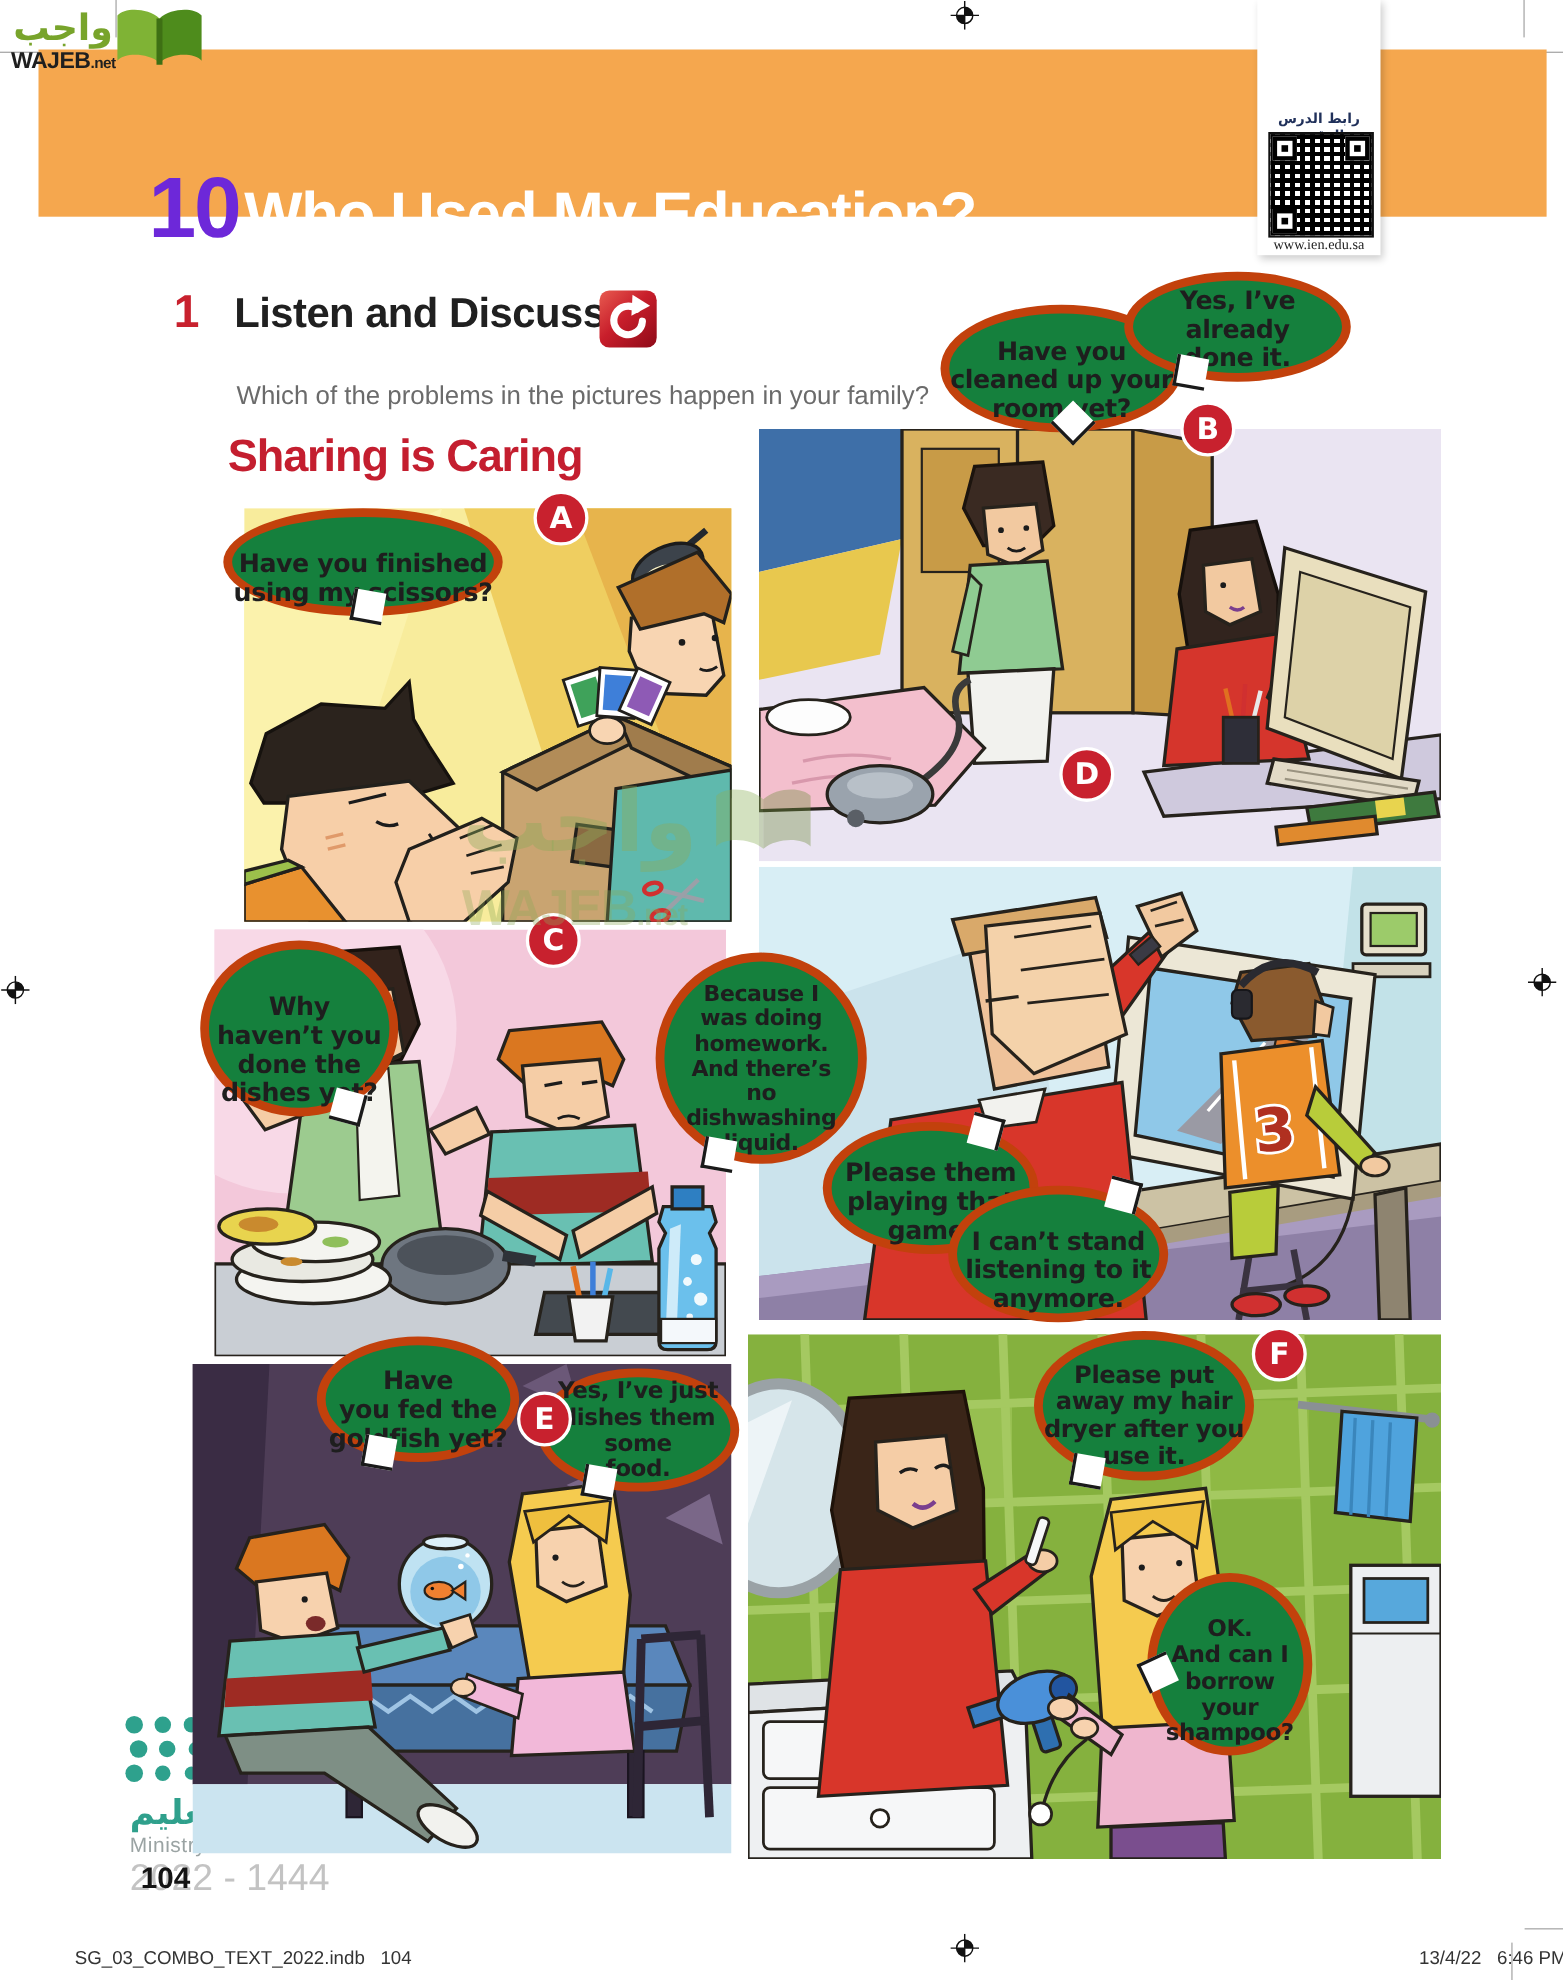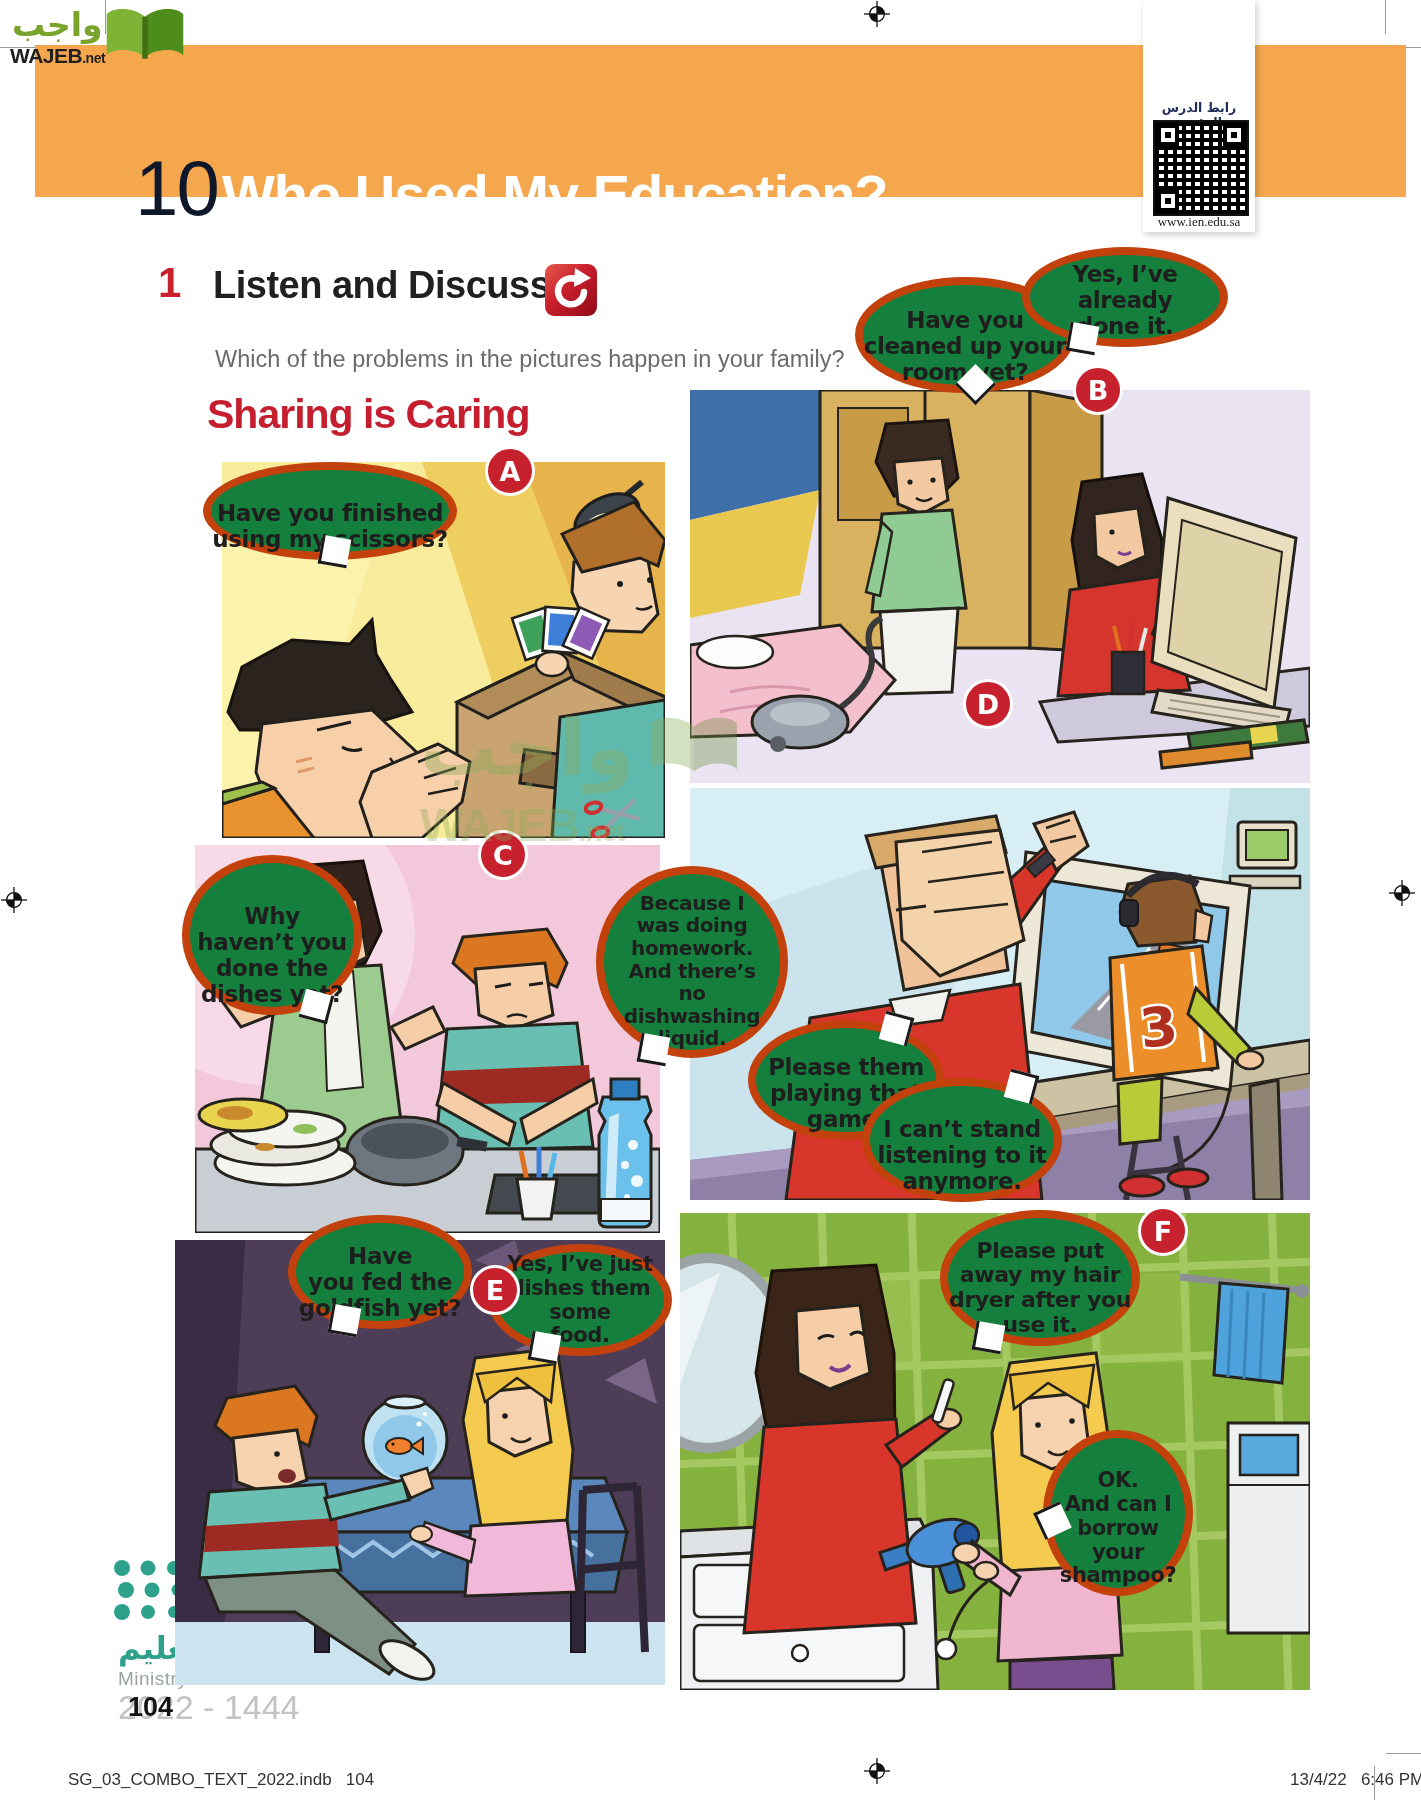--- a/index.html
+++ b/index.html
@@ -6,21 +6,21 @@
   #page{position:relative;width:1421px;height:1800px;margin:0 auto;background:#fff;overflow:hidden;
         font-family:"Liberation Sans",sans-serif;}
   .abs{position:absolute;}
 
   
   .cropline{position:absolute;background:#9a9a9a;}
   .regmark{position:absolute;width:26px;height:26px;}
 
   
   .banner{position:absolute;left:35px;top:45px;width:1371px;height:152px;background:#F5A74E;}
-  .unit-number{position:absolute;left:100px;top:104px;font-size:78px;font-weight:normal;color:#0f172a;letter-spacing:-2px;line-height:1;}
+  .unit-number{position:absolute;left:100px;top:104px;font-size:78px;font-weight:bold;color:#6d28d9;letter-spacing:-2px;line-height:1;}
   .unit-title{position:absolute;left:187px;top:122px;font-size:56px;font-weight:bold;color:#ffffff;letter-spacing:-1px;line-height:1;}
 
   
   .qr-strip{position:absolute;left:1143px;top:0;width:112px;height:232px;background:#fff;box-shadow:2px 3px 7px rgba(0,0,0,.20);}
   .qr-caption{position:absolute;left:0;top:100px;width:112px;text-align:center;font-size:12.5px;font-weight:bold;color:#20305a;font-family:"DejaVu Sans",sans-serif;}
   .qr-box{position:absolute;left:10px;top:120px;width:92px;height:92px;border:2px solid #111;
     background:
       repeating-linear-gradient(0deg,#000 0 4px,transparent 4px 8px),
       repeating-linear-gradient(90deg,#000 0 4px,#fff 4px 9px);}
   .finder{position:absolute;width:22px;height:22px;background:#fff;border:4px solid #000;box-sizing:border-box;}

